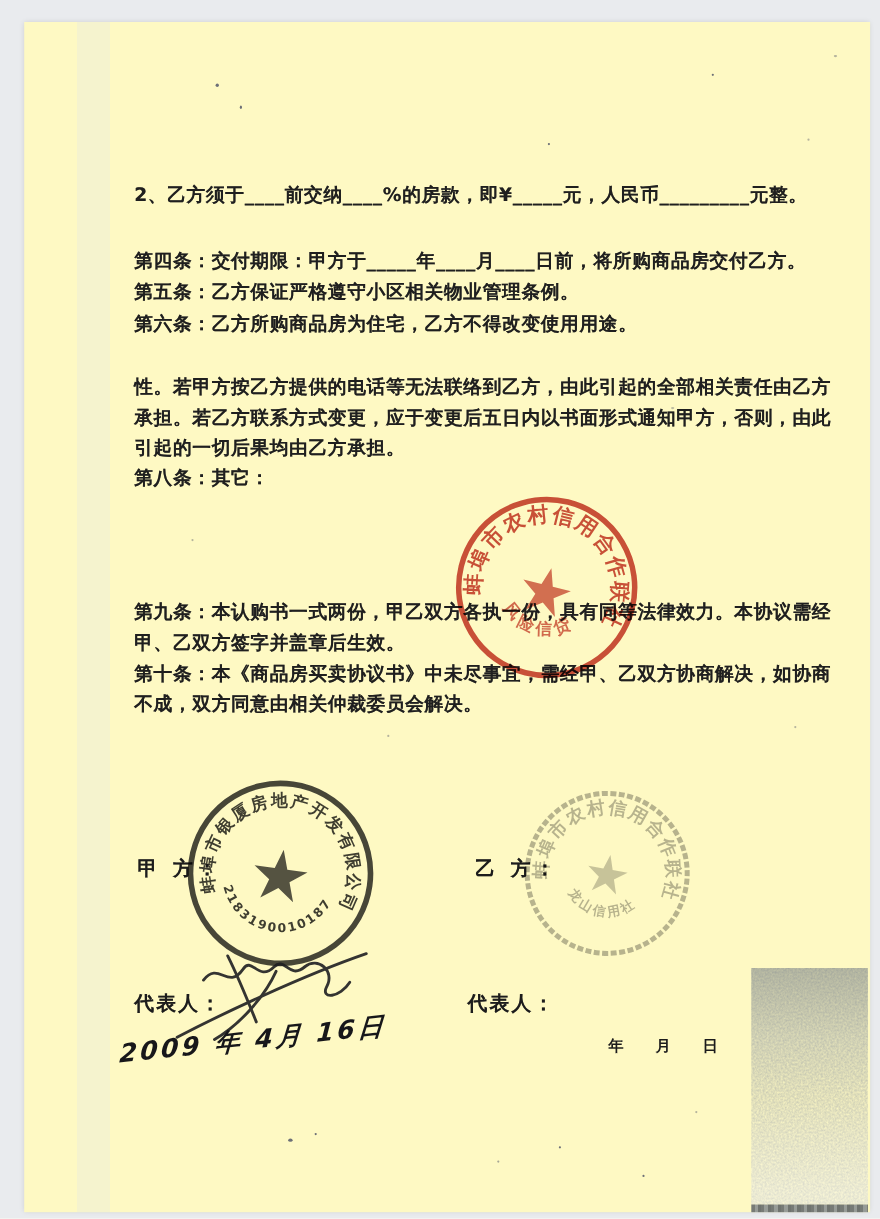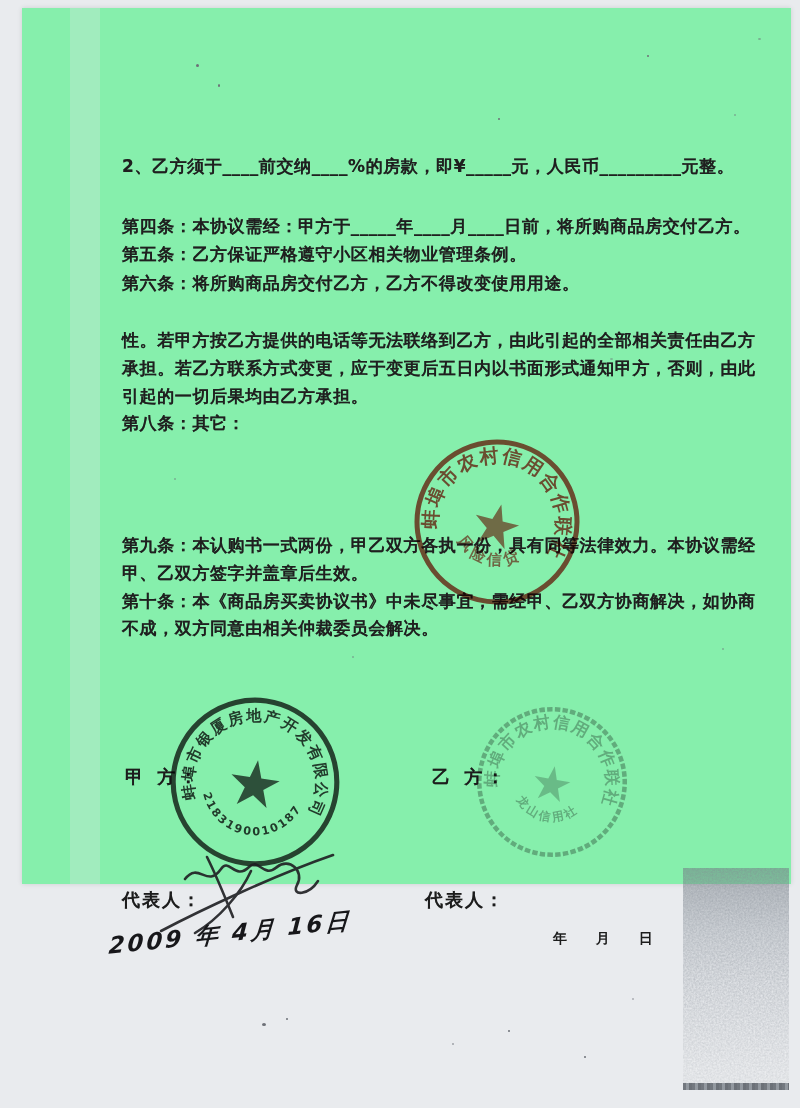--- a/index.html
+++ b/index.html
@@ -1,18 +1,18 @@
 <!DOCTYPE html>
 <html><head>
 <meta charset="utf-8">
 <style>
   html,body{margin:0;padding:0;}
   .screen{position:relative;width:800px;height:1108px;background:#e9ebee;overflow:hidden;
           font-family:"DejaVu Sans",sans-serif;}
-  .page{position:absolute;left:22px;top:8px;width:769px;height:876px;background:#86efac;
+  .page{position:absolute;left:22px;top:20px;width:769px;height:1082px;background:#fef9c3;
         box-shadow:0 0 5px rgba(0,0,0,.12);}
   .page::before{content:"";position:absolute;left:48px;top:0;width:30px;height:100%;
         background:rgba(225,227,232,.30);}
   .tl{position:absolute;left:100px;white-space:nowrap;color:#1f1f1f;
       font-weight:bold;font-size:17px;line-height:1;letter-spacing:.6px;
       text-shadow:0 0 .4px rgba(30,30,30,.55);}
   .label{position:absolute;color:#1c1c1c;font-weight:bold;font-size:18px;
       letter-spacing:4px;white-space:nowrap;text-shadow:0 0 .4px rgba(30,30,30,.5);}
   .stamp{position:absolute;mix-blend-mode:multiply;}
   .stamp svg text{font-family:"DejaVu Sans",sans-serif;font-weight:bold;}
@@ -32,23 +32,23 @@
       opacity:.8;}
   .specks i{position:absolute;display:block;border-radius:50%;background:#6d7077;}
 </style>
 </head>
 <body>
 
 <div class="screen">
   <div class="page">
 
     <div class="tl" style="top:150px">2、乙方须于____前交纳____%的房款，即¥_____元，人民币_________元整。</div>
-    <div class="tl" style="top:210px">第四条：本协议需经：甲方于_____年____月____日前，将所购商品房交付乙方。</div>
+    <div class="tl" style="top:210px">第四条：交付期限：甲方于_____年____月____日前，将所购商品房交付乙方。</div>
     <div class="tl" style="top:238px">第五条：乙方保证严格遵守小区相关物业管理条例。</div>
-    <div class="tl" style="top:267px">第六条：将所购商品房交付乙方，乙方不得改变使用用途。</div>
+    <div class="tl" style="top:267px">第六条：乙方所购商品房为住宅，乙方不得改变使用用途。</div>
     <div class="tl" style="top:324px">性。若甲方按乙方提供的电话等无法联络到乙方，由此引起的全部相关责任由乙方</div>
     <div class="tl" style="top:352px">承担。若乙方联系方式变更，应于变更后五日内以书面形式通知甲方，否则，由此</div>
     <div class="tl" style="top:380px">引起的一切后果均由乙方承担。</div>
     <div class="tl" style="top:407px">第八条：其它：</div>
     <div class="tl" style="top:529px">第九条：本认购书一式两份，甲乙双方各执一份，具有同等法律效力。本协议需经</div>
     <div class="tl" style="top:557px">甲、乙双方签字并盖章后生效。</div>
     <div class="tl" style="top:585px">第十条：本《商品房买卖协议书》中未尽事宜，需经甲、乙双方协商解决，如协商</div>
     <div class="tl" style="top:612px">不成，双方同意由相关仲裁委员会解决。</div>
 
     <div class="stamp" style="left:387px;top:426px;width:176px;height:176px">

